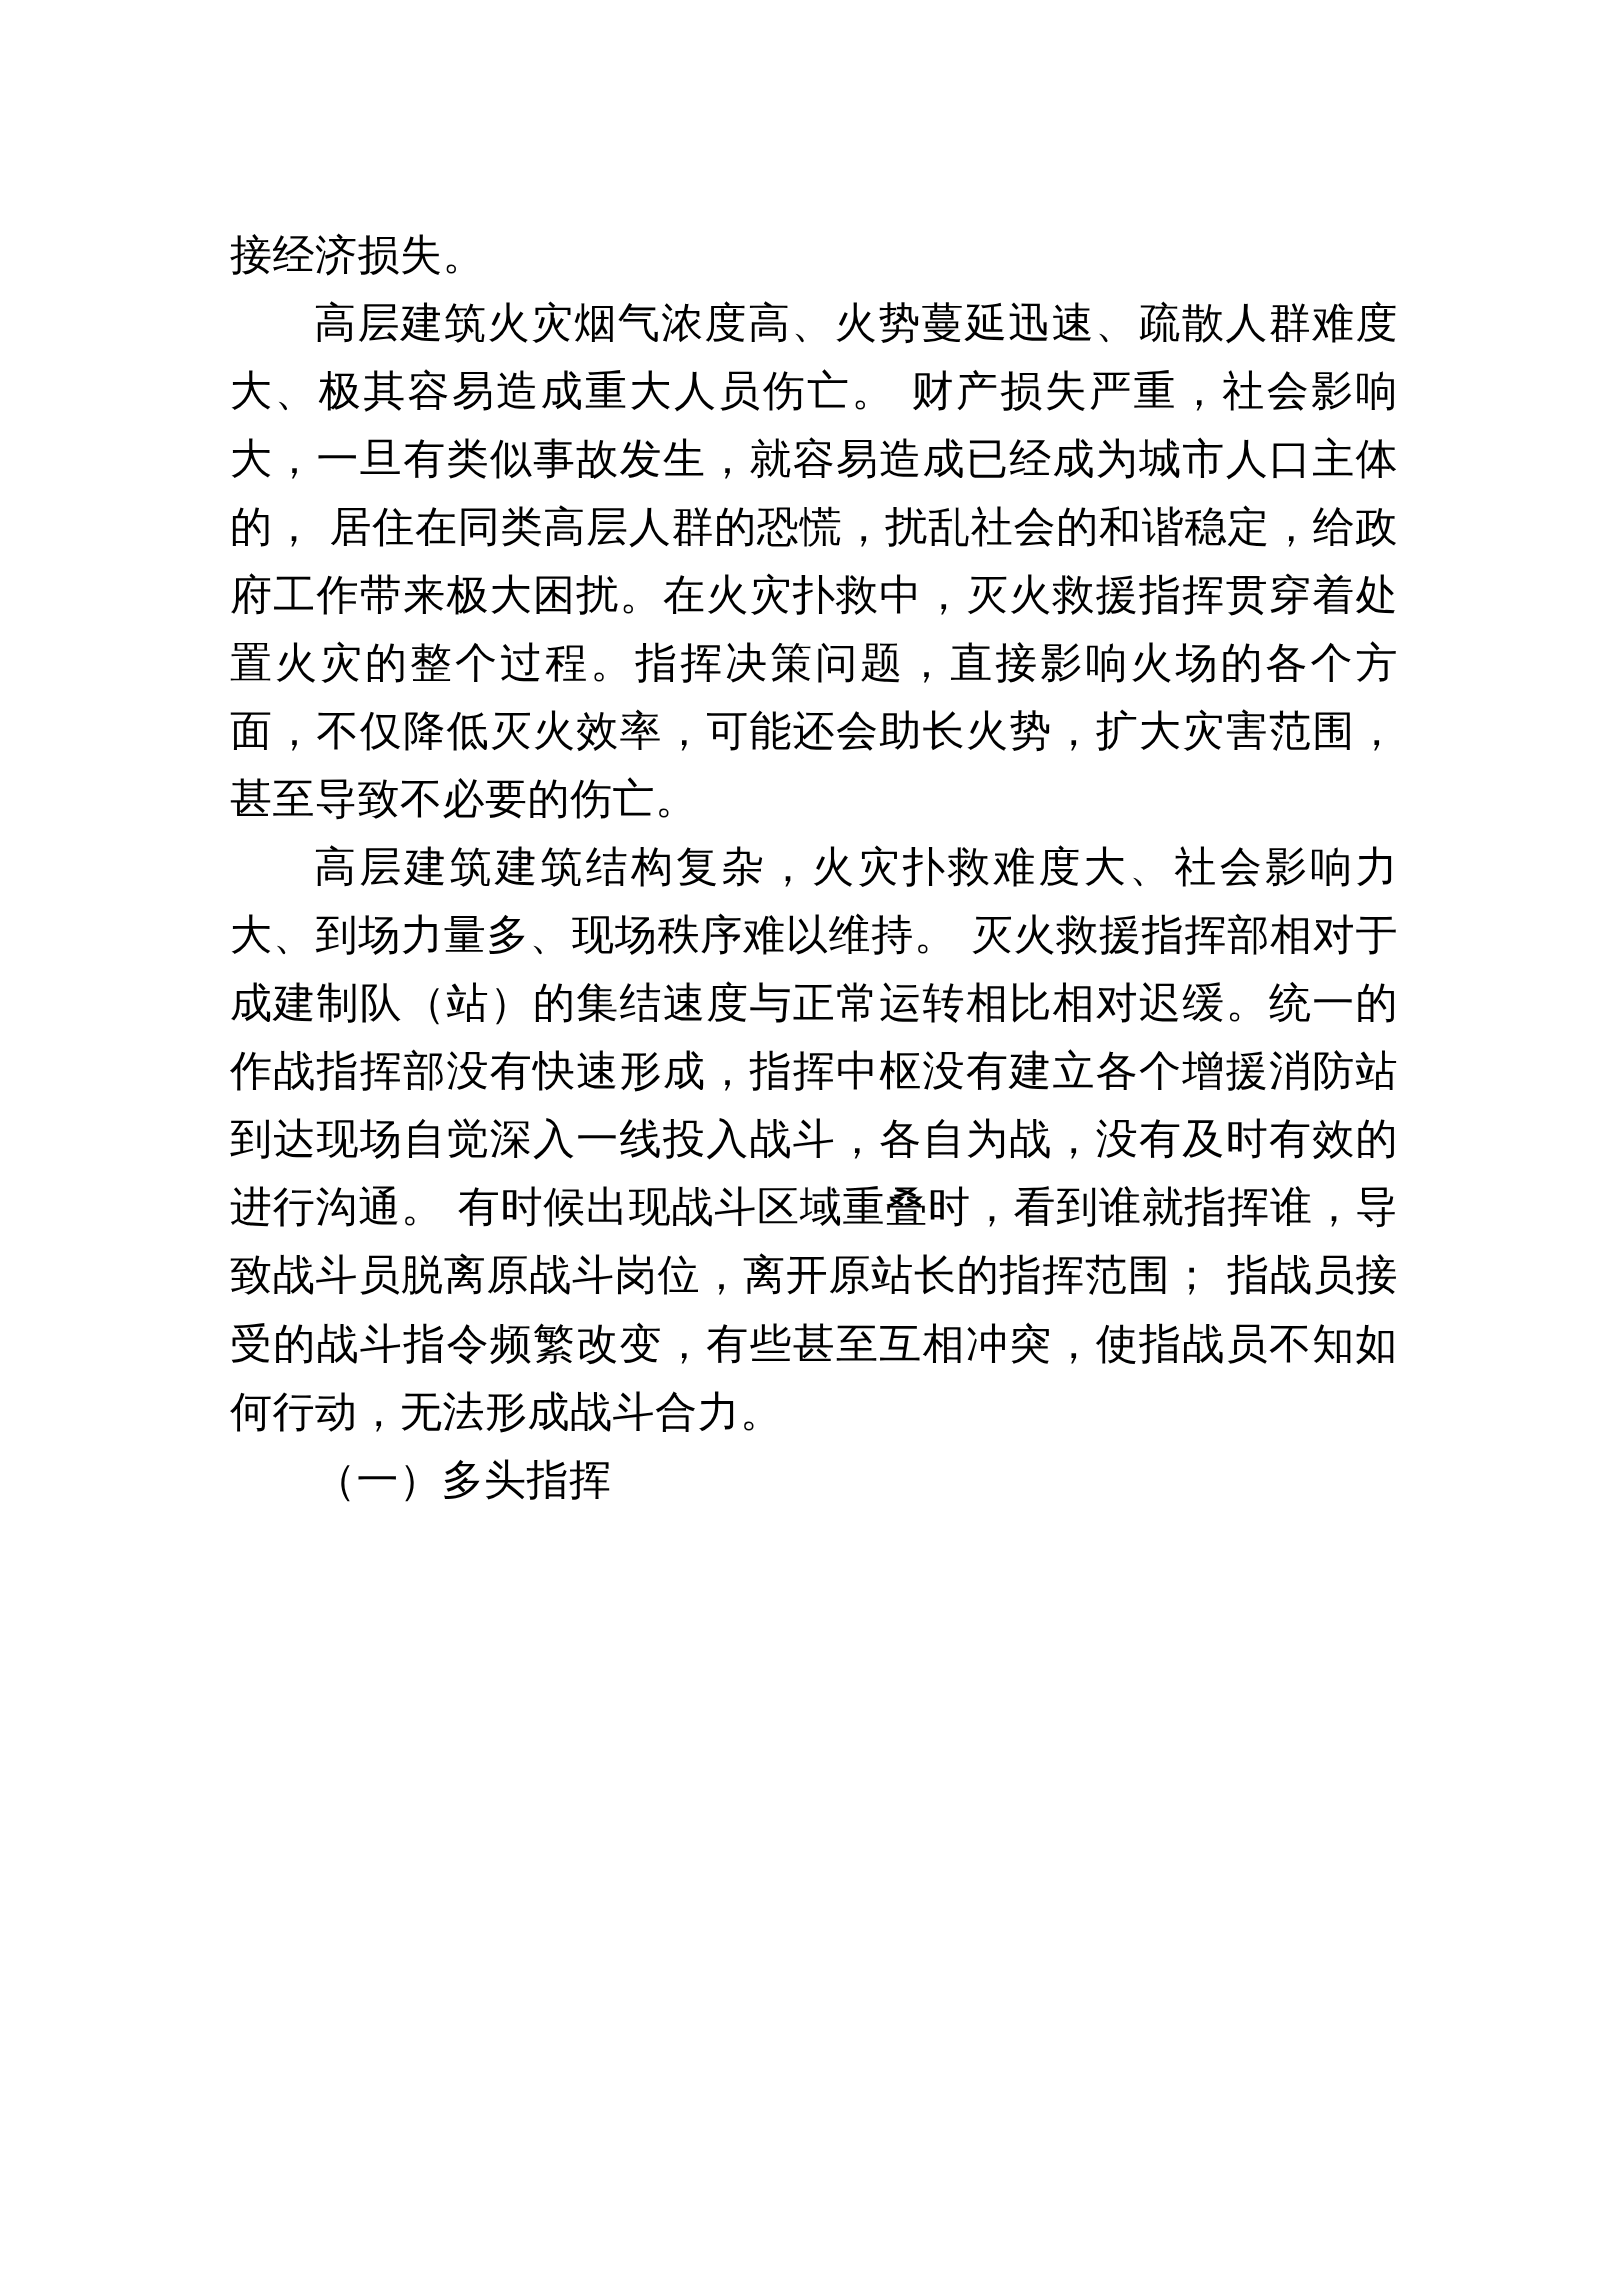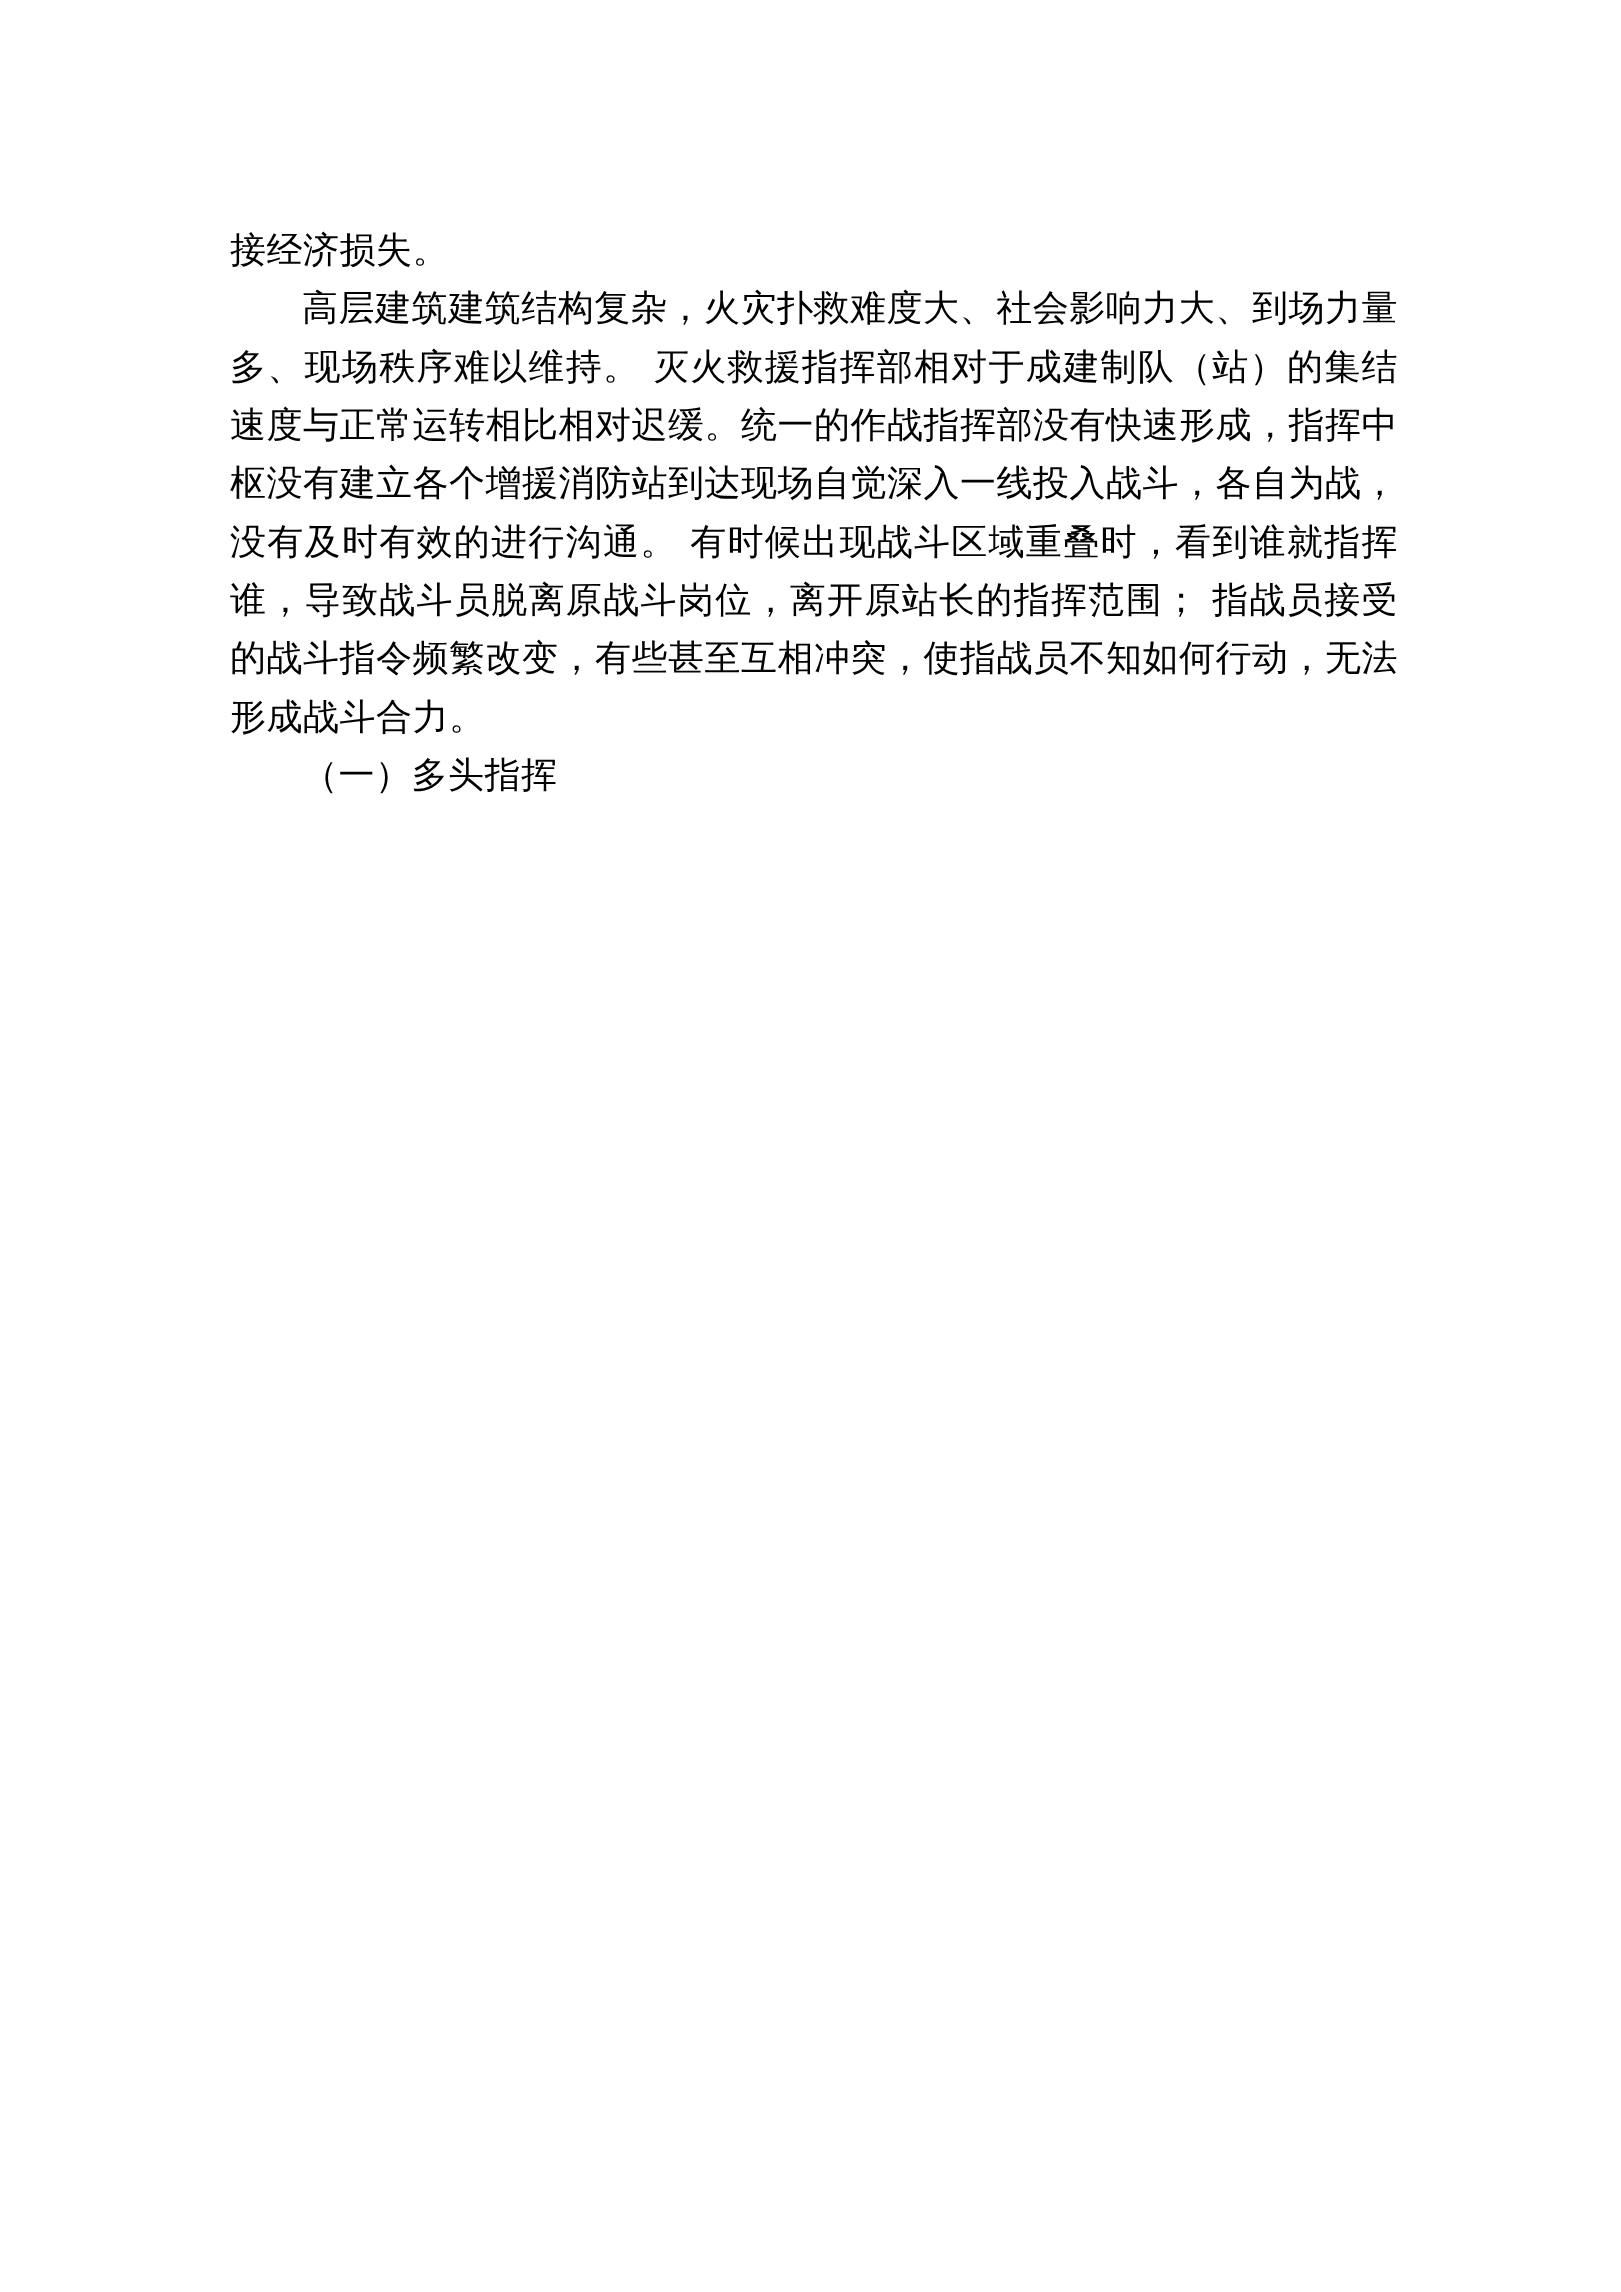--- a/index.html
+++ b/index.html
@@ -15,21 +15,21 @@
     overflow: hidden;
   }
   .page {
     box-sizing: border-box;
     width: 1621px;
     height: 2293px;
     padding: 221px 223px 0 230px;
     background: #ffffff;
   }
   .doc-body {
-    font-size: 36px;
+    font-size: 42px;
     line-height: 1.62;
     letter-spacing: 0.5px;
     text-align: justify;
     text-justify: inter-ideograph;
   }
   p {
     margin: 0 0 0 0;
     text-indent: 0;
   }
   p.indent {
@@ -38,17 +38,18 @@
   p.nocarry {
     text-indent: 0;
   }
 </style>
 </head>
 <body>
 
 <div class="page">
   <div class="doc-body">
     <p class="nocarry">接经济损失。</p>
+    <p class="indent">高层建筑火灾烟气浓度高、火势蔓延迅速、疏散人群难度大、极其容易造成重大人员伤亡。 财产损失严重，社会影响大，一旦有类似事故发生，就容易造成已经成为城市人口主体的， 居住在同类高层人群的恐慌，扰乱社会的和谐稳定，给政府工作带来极大困扰。在火灾扑救中，灭火救援指挥贯穿着处置火灾的整个过程。指挥决策问题，直接影响火场的各个方面，不仅降低灭火效率，可能还会助长火势，扩大灾害范围，甚至导致不必要的伤亡。</p>
     <p class="indent">高层建筑建筑结构复杂，火灾扑救难度大、社会影响力大、到场力量多、现场秩序难以维持。 灭火救援指挥部相对于成建制队（站）的集结速度与正常运转相比相对迟缓。统一的作战指挥部没有快速形成，指挥中枢没有建立各个增援消防站到达现场自觉深入一线投入战斗，各自为战，没有及时有效的进行沟通。 有时候出现战斗区域重叠时，看到谁就指挥谁，导致战斗员脱离原战斗岗位，离开原站长的指挥范围； 指战员接受的战斗指令频繁改变，有些甚至互相冲突，使指战员不知如何行动，无法形成战斗合力。</p>
     <p class="indent">（一）多头指挥</p>
   </div>
 </div>
 
 
 </body></html>

